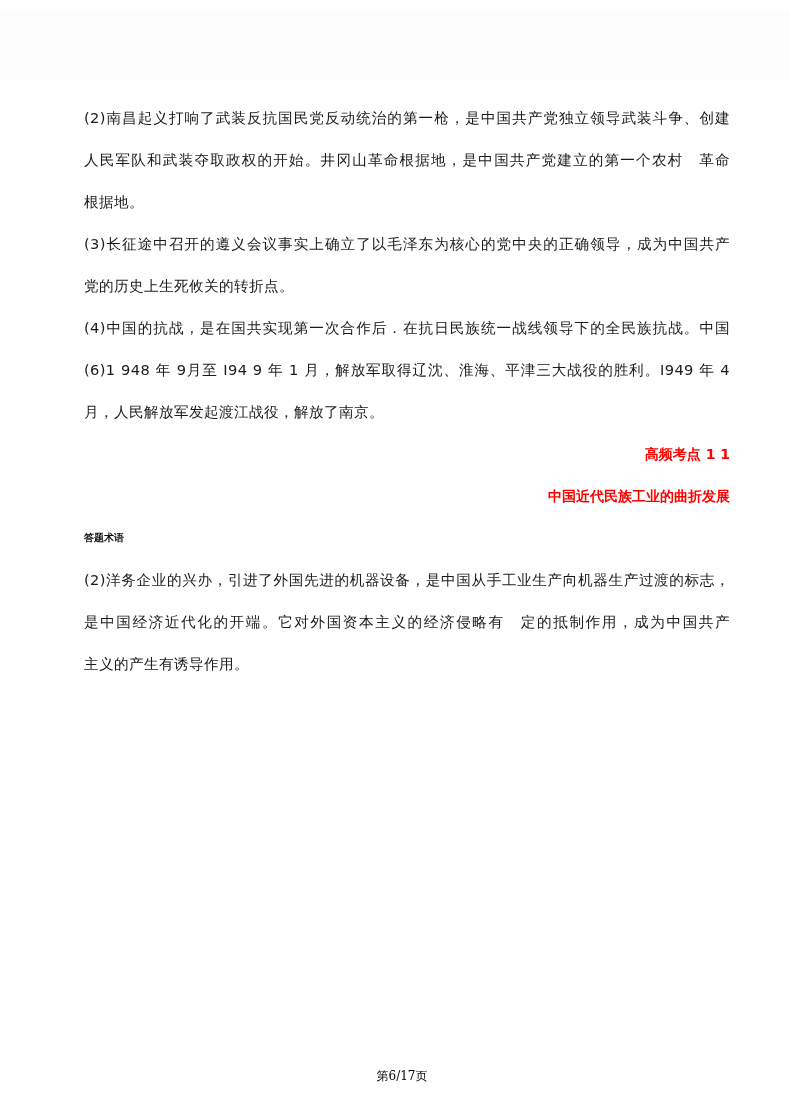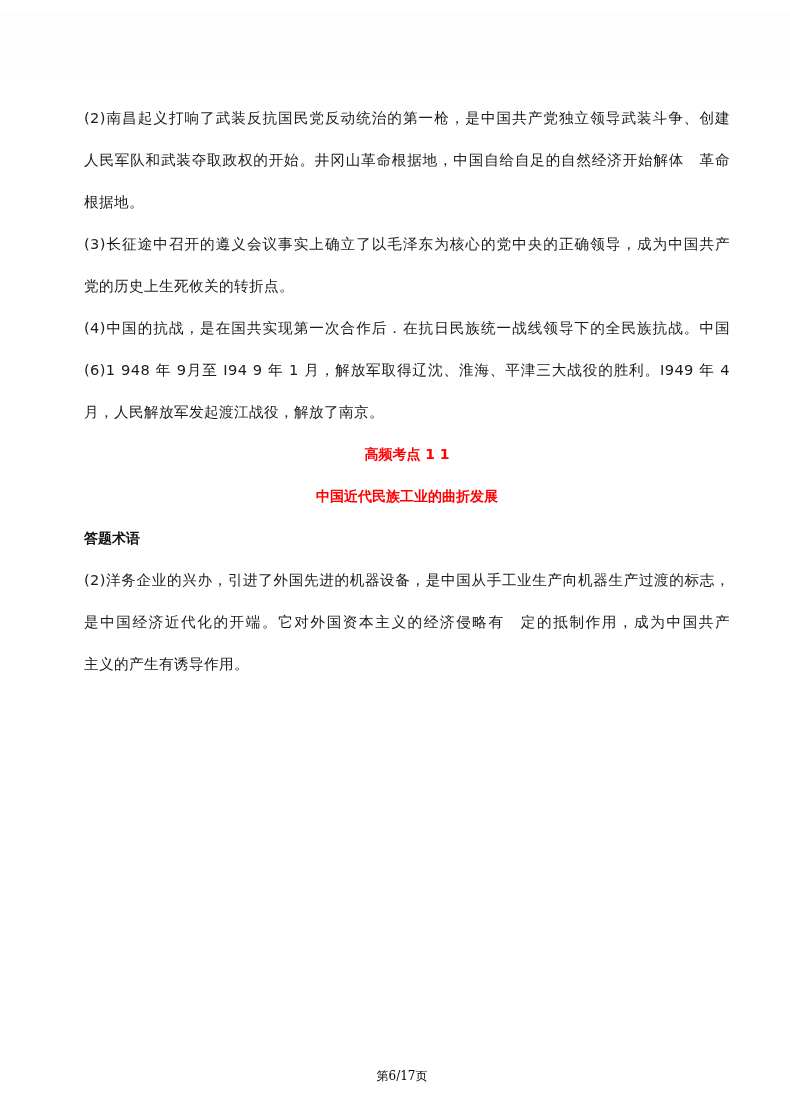--- a/index.html
+++ b/index.html
@@ -20,45 +20,45 @@
   }
   .line {
     height: 42px; line-height: 36px;
     font-size: 14.6px;
     white-space: nowrap;
     letter-spacing: 0.4px;
   }
   .line.justify { text-align: justify; text-align-last: justify; }
   .heading {
     height: 42px; line-height: 36px;
-    text-align: center;
+    text-align: right;
     font-size: 14px; font-weight: bold;
     color: #ff0000;
   }
   .label {
     height: 42px; line-height: 36px;
-    font-size: 14px; font-weight: bold; color: #111;
+    font-size: 10px; font-weight: bold; color: #111;
   }
   .footer {
     position: absolute; left: 7px; width: 790px; top: 1068px;
     text-align: center;
     font-family: "DejaVu Serif", "Liberation Serif", serif;
     font-size: 12px; color: #000000;
   }
 </style>
 </head>
 <body>
 
 <div class="topband"></div>
 
 <div class="page">
 
   <div>
     <div class="line justify">(2)南昌起义打响了武装反抗国民党反动统治的第一枪，是中国共产党独立领导武装斗争、创建</div>
-    <div class="line justify">人民军队和武装夺取政权的开始。井冈山革命根据地，中国自给自足的自然经济开始解体　革命</div>
+    <div class="line justify">人民军队和武装夺取政权的开始。井冈山革命根据地，是中国共产党建立的第一个农村　革命</div>
     <div class="line">根据地。</div>
   </div>
 
   <div>
     <div class="line justify">(3)长征途中召开的遵义会议事实上确立了以毛泽东为核心的党中央的正确领导，成为中国共产</div>
     <div class="line">党的历史上生死攸关的转折点。</div>
   </div>
 
   <div>
     <div class="line justify">(4)中国的抗战，是在国共实现第一次合作后．在抗日民族统一战线领导下的全民族抗战。中国</div>

